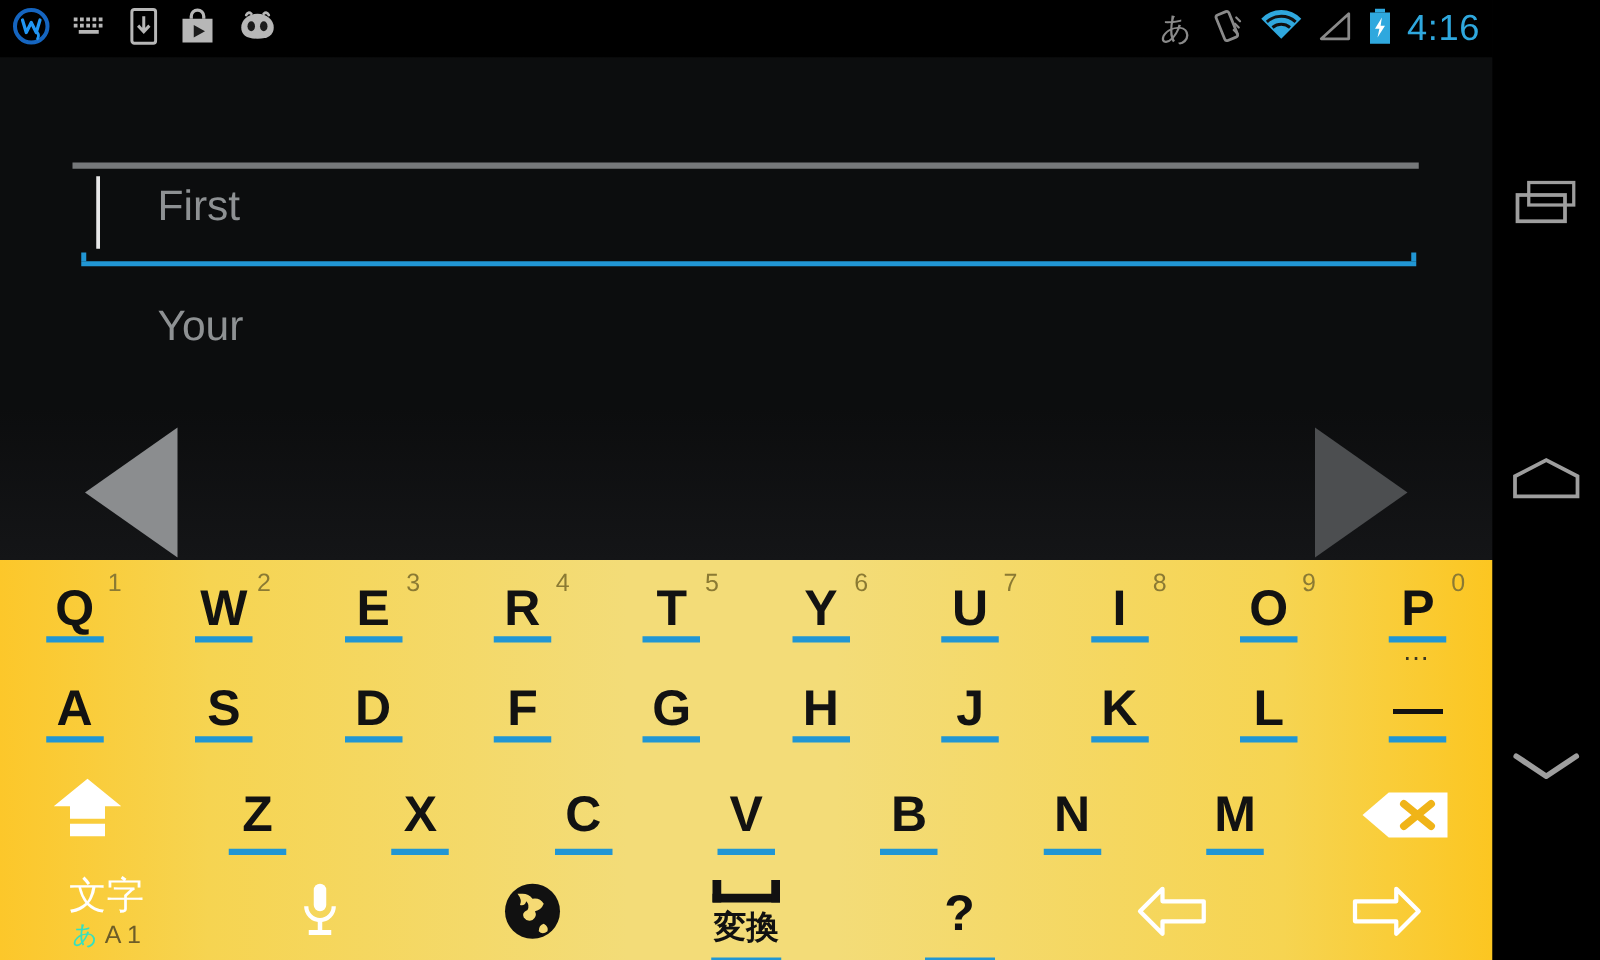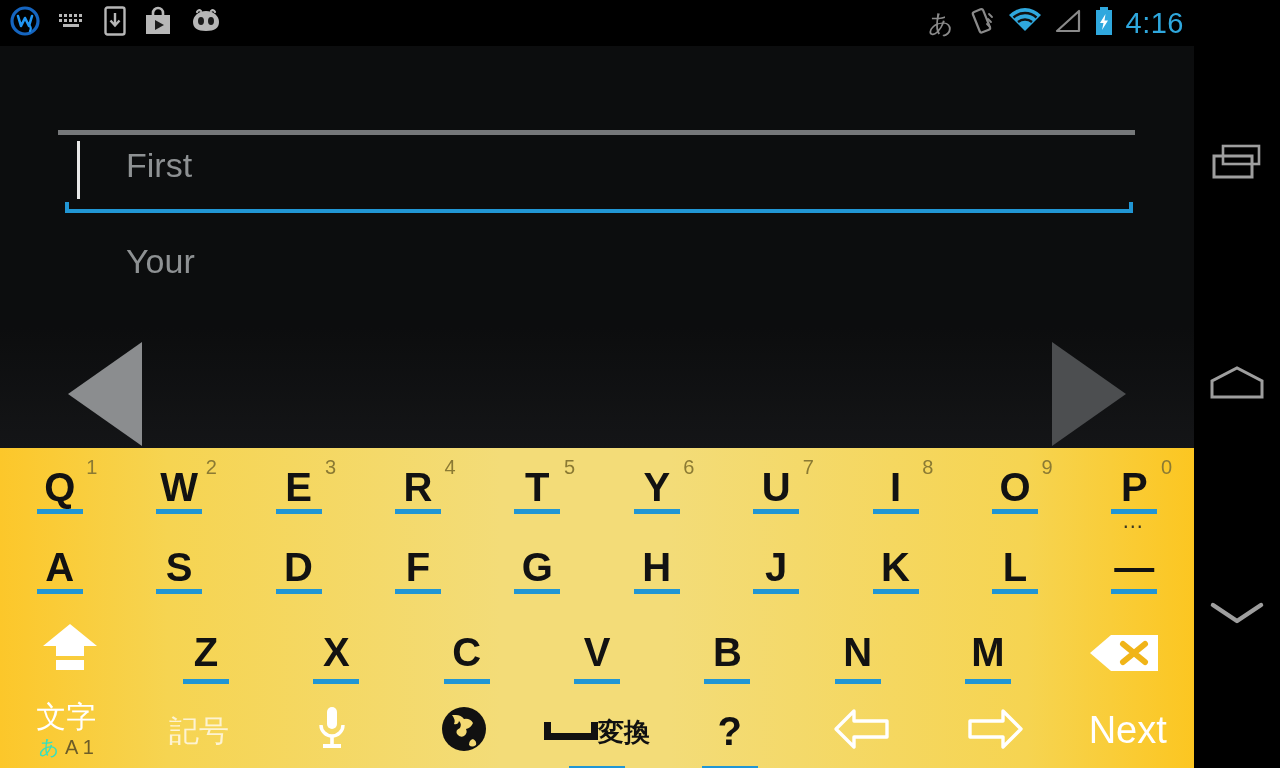--- a/index.html
+++ b/index.html
@@ -70,21 +70,21 @@
   
   #row4 .key { align-items:center; }
   .fn-label { color:#ffffff; font-size:30px; line-height:1.05; text-align:center; }
   .fn-label-dim { color:#fdf3d2; }
   .fn-sub { font-size:20px; margin-top:2px; }
   .fn-sub .jp { color:#35e0c0; }
   .fn-sub .en { color:#6d5d28; }
   .fn-under { position:absolute; bottom:-4px; left:50%; transform:translateX(-50%); width:56px; height:6px; background:#2196d4; }
   .fn-dark { color:#111; }
 
-  .spacekey { display:flex; flex-direction:row; align-items:center; justify-content:center; }
+  .spacekey { display:flex; flex-direction:column; align-items:center; justify-content:center; }
   .space-bracket { width:54px; height:18px; border-left:7px solid #111; border-right:7px solid #111; border-bottom:7px solid #111; }
   .space-text { font-size:26px; color:#111; font-weight:700; margin-top:2px; }
 
   
   #navbar { position:absolute; left:1194px; top:0; width:86px; height:768px; background:#000; }
   .navbtn { position:absolute; left:0; width:86px; display:flex; align-items:center; justify-content:center; }
   #nav-recents { top:120px; height:90px; }
   #nav-home { top:340px; height:90px; }
   #nav-back { top:570px; height:90px; }
 </style>
@@ -344,23 +344,20 @@
           <div class="key">
             <div style="text-align:center;">
               <div class="fn-label">文字</div>
               <div class="fn-sub">
                 <span class="jp">あ</span>
                 <span class="en">A 1</span>
               </div>
             </div>
           </div>
           <div class="key">
-            <span class="fn-label fn-label-dim">記号</span>
-          </div>
-          <div class="key">
             <span>
               <svg width="34" height="48" viewBox="0 0 34 48">
                 <rect x="12" y="2" width="10" height="22" rx="5" fill="#ffffff"></rect>
                 <path d="M6 20 a11 11 0 0 0 22 0" fill="none" stroke="#ffffff" stroke-width="3.4"></path>
                 <rect x="15.2" y="30" width="3.6" height="9" fill="#ffffff"></rect>
                 <rect x="8" y="39" width="18" height="4" fill="#ffffff"></rect>
               </svg>
             </span>
           </div>
           <div class="key">
@@ -387,23 +384,20 @@
                 <path d="M22 4 L4 22 L22 40 L22 30 L55 30 L55 14 L22 14 Z" fill="none" stroke="#ffffff" stroke-width="3.4" stroke-linejoin="round"></path>
               </svg>
             </span>
           </div>
           <div class="key">
             <span>
               <svg width="60" height="44" viewBox="0 0 60 44">
                 <path d="M38 4 L56 22 L38 40 L38 30 L5 30 L5 14 L38 14 Z" fill="none" stroke="#ffffff" stroke-width="3.4" stroke-linejoin="round"></path>
               </svg>
             </span>
-          </div>
-          <div class="key">
-            <span class="fn-label" style="font-size:38px;">Next</span>
           </div>
         </div>
 
       </div>
     </div>
   </div>
 
   <div id="navbar">
     <div class="navbtn" id="nav-recents">
       <span>

